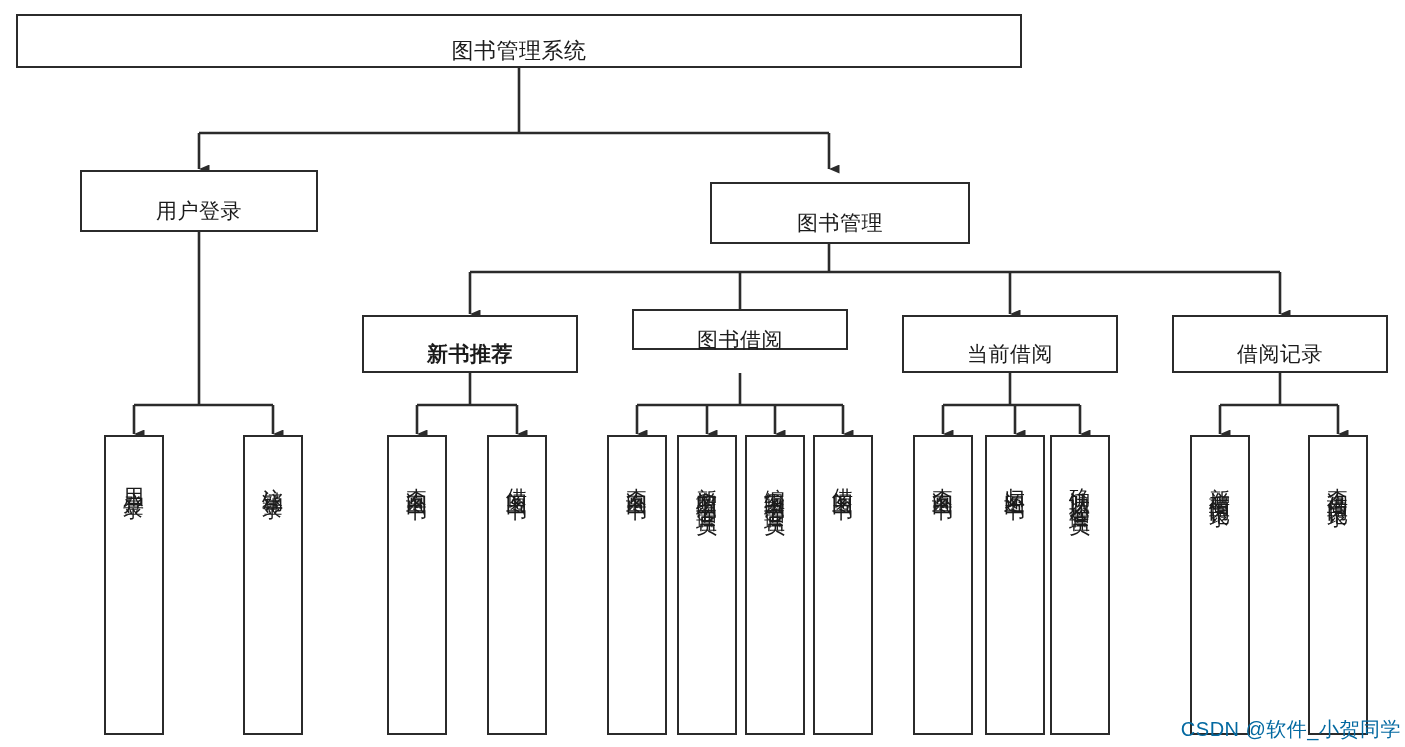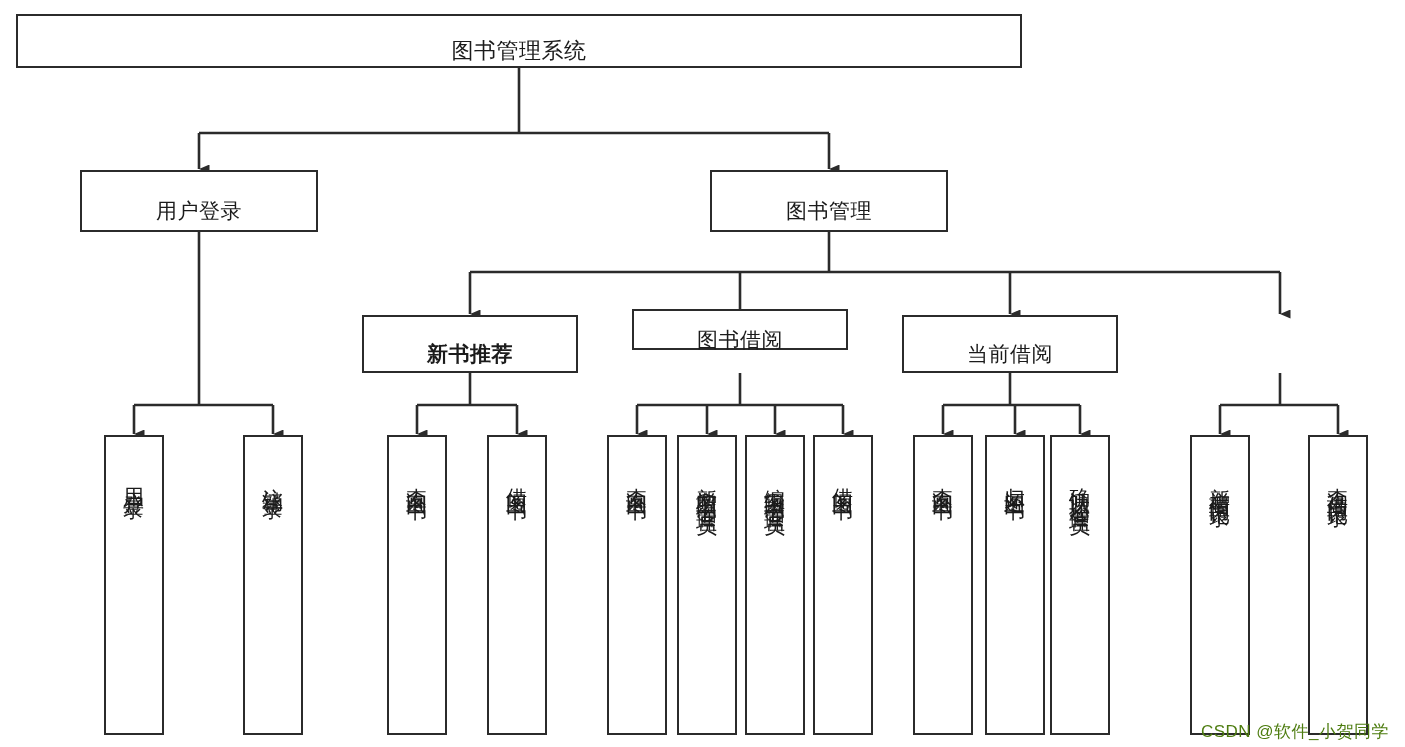--- a/index.html
+++ b/index.html
@@ -35,23 +35,23 @@
   .node.vertical .label{
     writing-mode:vertical-rl;
     text-orientation:upright;
     font-size:21px;
     letter-spacing:4px;
     line-height:1;
     white-space:nowrap;
   }
   .watermark{
     position:absolute;
-    right:16px;bottom:4px;
-    font-size:17px;
-    color:#4d7c0f;
+    right:4px;bottom:4px;
+    font-size:20px;
+    color:#0369a1;
     letter-spacing:0.5px;
     white-space:nowrap;
     pointer-events:none;
   }
 </style>
 </head>
 <body>
 
 <div id="diagram-root">
 
@@ -105,32 +105,35 @@
     </g>
   </svg>
 
   <div class="node root horizontal" style="left:16px;top:14px;width:1006px;height:54px;">
     <span class="label">图书管理系统</span>
   </div>
 
   <div class="node horizontal" style="left:80px;top:170px;width:238px;height:62px;">
     <span class="label">用户登录</span>
   </div>
-  <div class="node horizontal" style="left:710px;top:170px;width:238px;height:62px;">
+  <div class="node horizontal" style="left:710px;top:182px;width:260px;height:62px;">
     <span class="label">图书管理</span>
   </div>
 
   <div class="node horizontal" style="left:362px;top:315px;width:216px;height:58px;font-weight:bold;">
     <span class="label">新书推荐</span>
   </div>
   <div class="node horizontal" style="left:632px;top:309px;width:216px;height:41px;">
     <span class="label">图书借阅</span>
   </div>
   <div class="node horizontal" style="left:902px;top:315px;width:216px;height:58px;align-items:center;">
     <span class="label">当前借阅</span>
+  </div>
+  <div class="node horizontal" style="left:1172px;top:315px;width:216px;height:58px;">
+    <span class="label">借阅记录</span>
   </div>
 
   <div class="node vertical" style="left:104px;top:435px;width:60px;height:300px;">
     <span class="label">用户登录</span>
   </div>
   <div class="node vertical" style="left:243px;top:435px;width:60px;height:300px;">
     <span class="label">注销登录</span>
   </div>
   <div class="node vertical" style="left:387px;top:435px;width:60px;height:300px;">
     <span class="label">查询图书</span>

